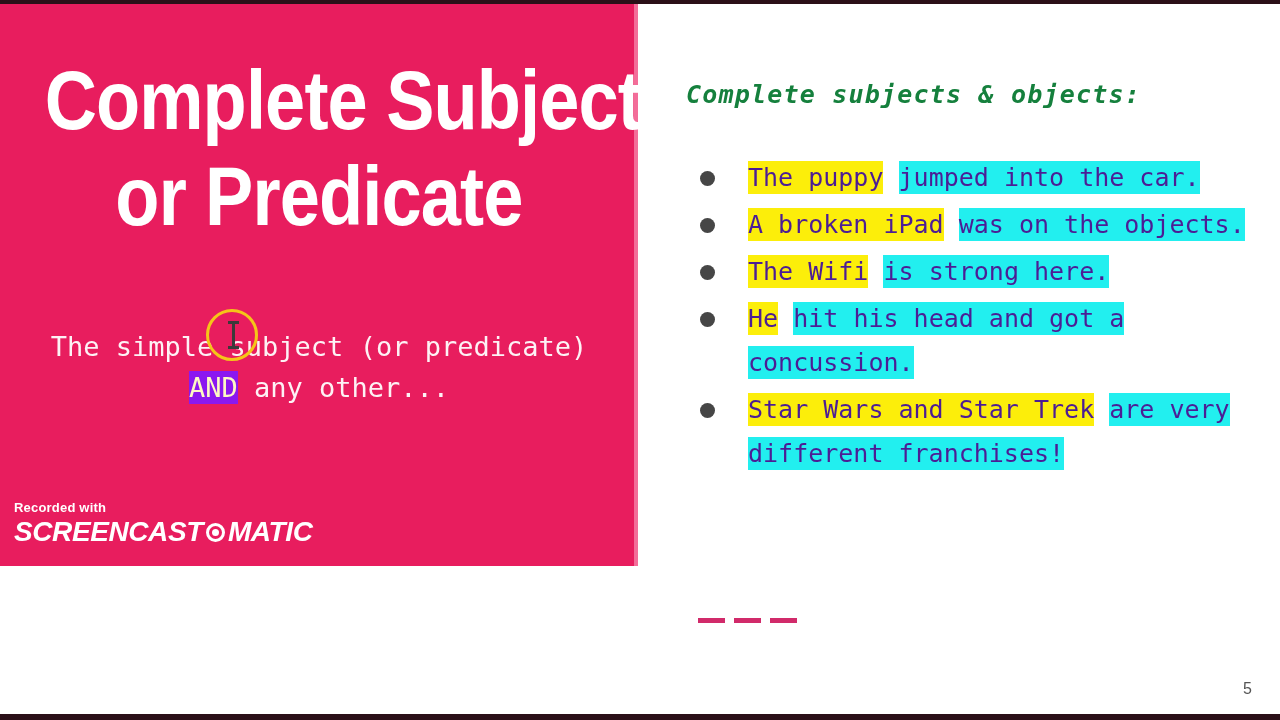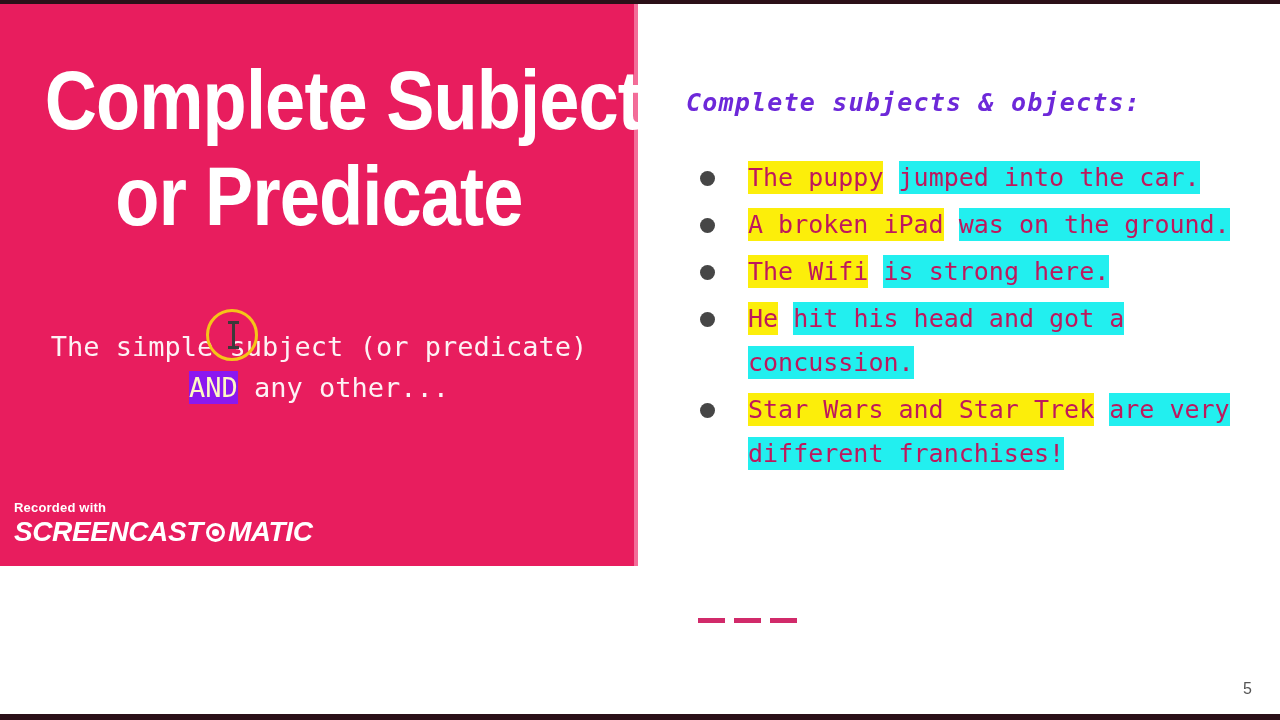--- a/index.html
+++ b/index.html
@@ -184,43 +184,43 @@
   
   .right-panel {
     position: absolute;
     left: 638px; top: 0;
     width: 642px; height: 720px;
     background: #ffffff;
   }
 
   .right-heading {
     position: absolute;
-    left: 48px; top: 88px;
-    color: #6d28d9;
+    left: 48px; top: 80px;
+    color: #15803d;
     font-family: "DejaVu Sans Mono", monospace;
     font-weight: bold;
     font-style: italic;
     font-size: 25px;
     letter-spacing: 1.2px;
     white-space: nowrap;
   }
 
   .right-list {
     position: absolute;
     left: 48px; top: 156px;
     width: 585px;
     list-style: none;
     margin: 0;
     padding: 0;
   }
   .right-list li {
     position: relative;
     padding-left: 62px;
     margin-bottom: 3px;
-    color: #be185d;
+    color: #4c1d95;
     font-family: "DejaVu Sans Mono", monospace;
     font-size: 25px;
     line-height: 44px;
   }
   .right-list li .dot {
     position: absolute;
     left: 14px; top: 15px;
     width: 15px; height: 15px;
     border-radius: 50%;
     background: #464646;
@@ -299,21 +299,21 @@
   <div class="right-panel">
     <div class="right-heading">Complete subjects &amp; objects:</div>
 
     <ul class="right-list">
       <li>
         <span class="dot"></span>
         <span class="sentence"><span class="hl-y">The puppy</span> <span class="hl-c">jumped into the car.</span></span>
       </li>
       <li>
         <span class="dot"></span>
-        <span class="sentence"><span class="hl-y">A broken iPad</span> <span class="hl-c">was on the ground.</span></span>
+        <span class="sentence"><span class="hl-y">A broken iPad</span> <span class="hl-c">was on the objects.</span></span>
       </li>
       <li>
         <span class="dot"></span>
         <span class="sentence"><span class="hl-y">The Wifi</span> <span class="hl-c">is strong here.</span></span>
       </li>
       <li>
         <span class="dot"></span>
         <span class="sentence"><span class="hl-y">He</span> <span class="hl-c">hit his head and got a concussion.</span></span>
       </li>
       <li>

